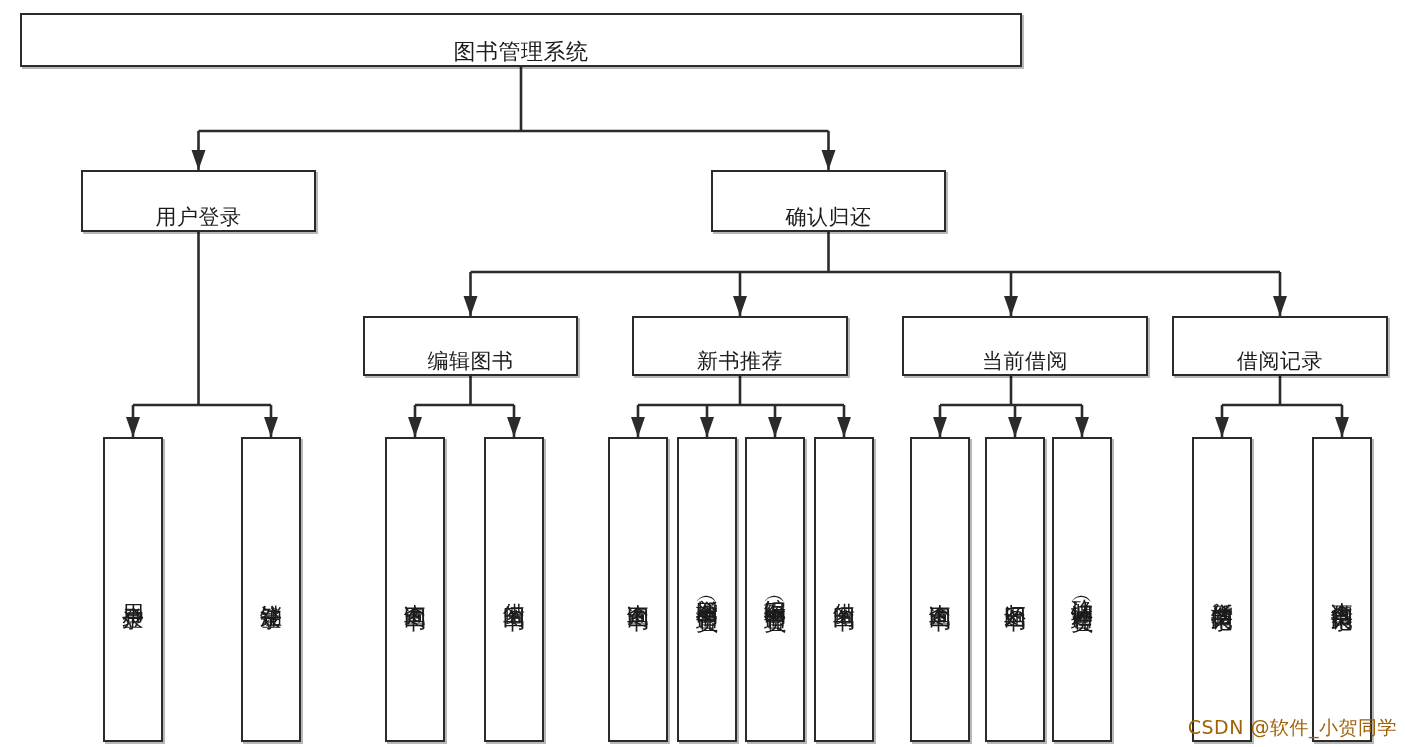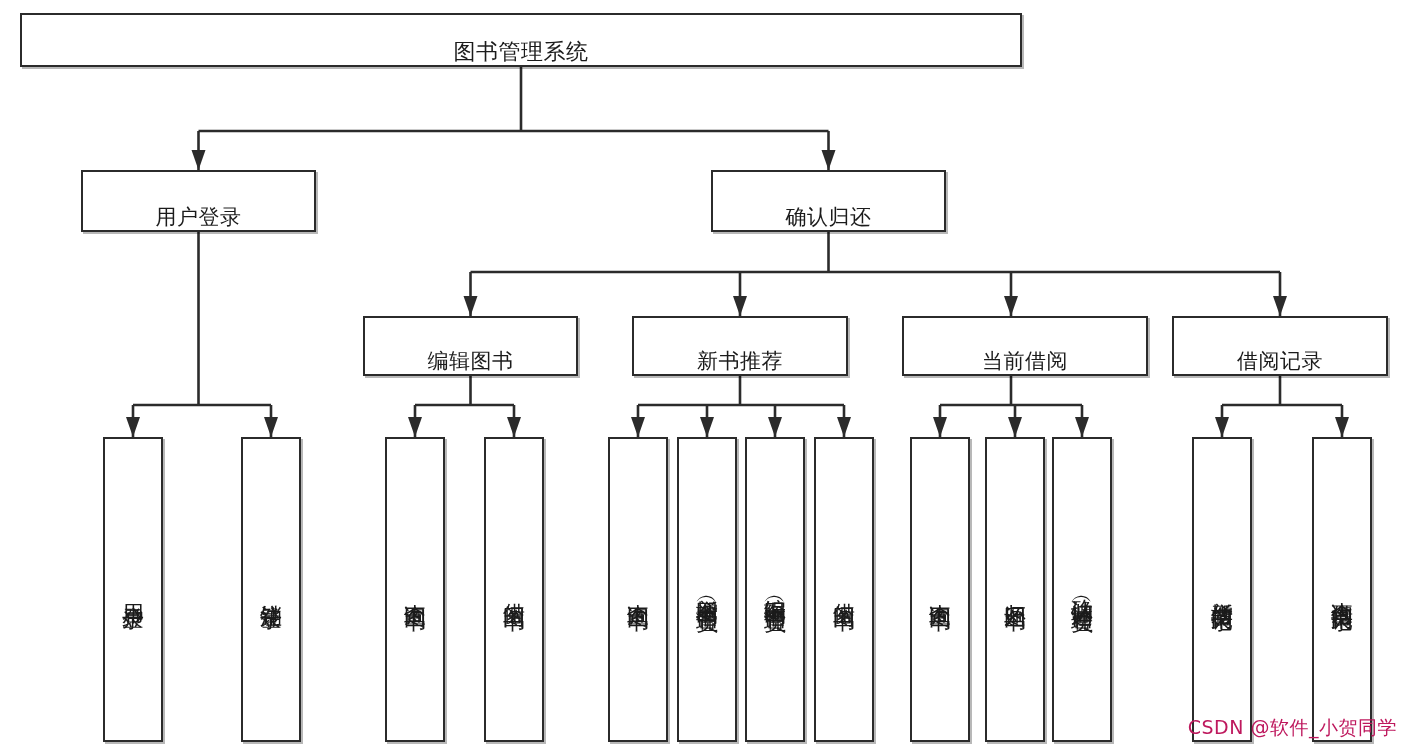--- a/index.html
+++ b/index.html
@@ -54,21 +54,21 @@
     font-size: 22px;
     line-height: 1.28;
     letter-spacing: 2px;
     white-space: normal;
     max-height: 100%;
   }
   #watermark {
     position: absolute;
     right: 8px;
     bottom: 6px;
-    color: #be185d;
+    color: #a16207;
     font-size: 19px;
     letter-spacing: 0.5px;
     z-index: 3;
     white-space: nowrap;
   }
 </style>
 </head>
 <body>
 
 <div id="canvas">

